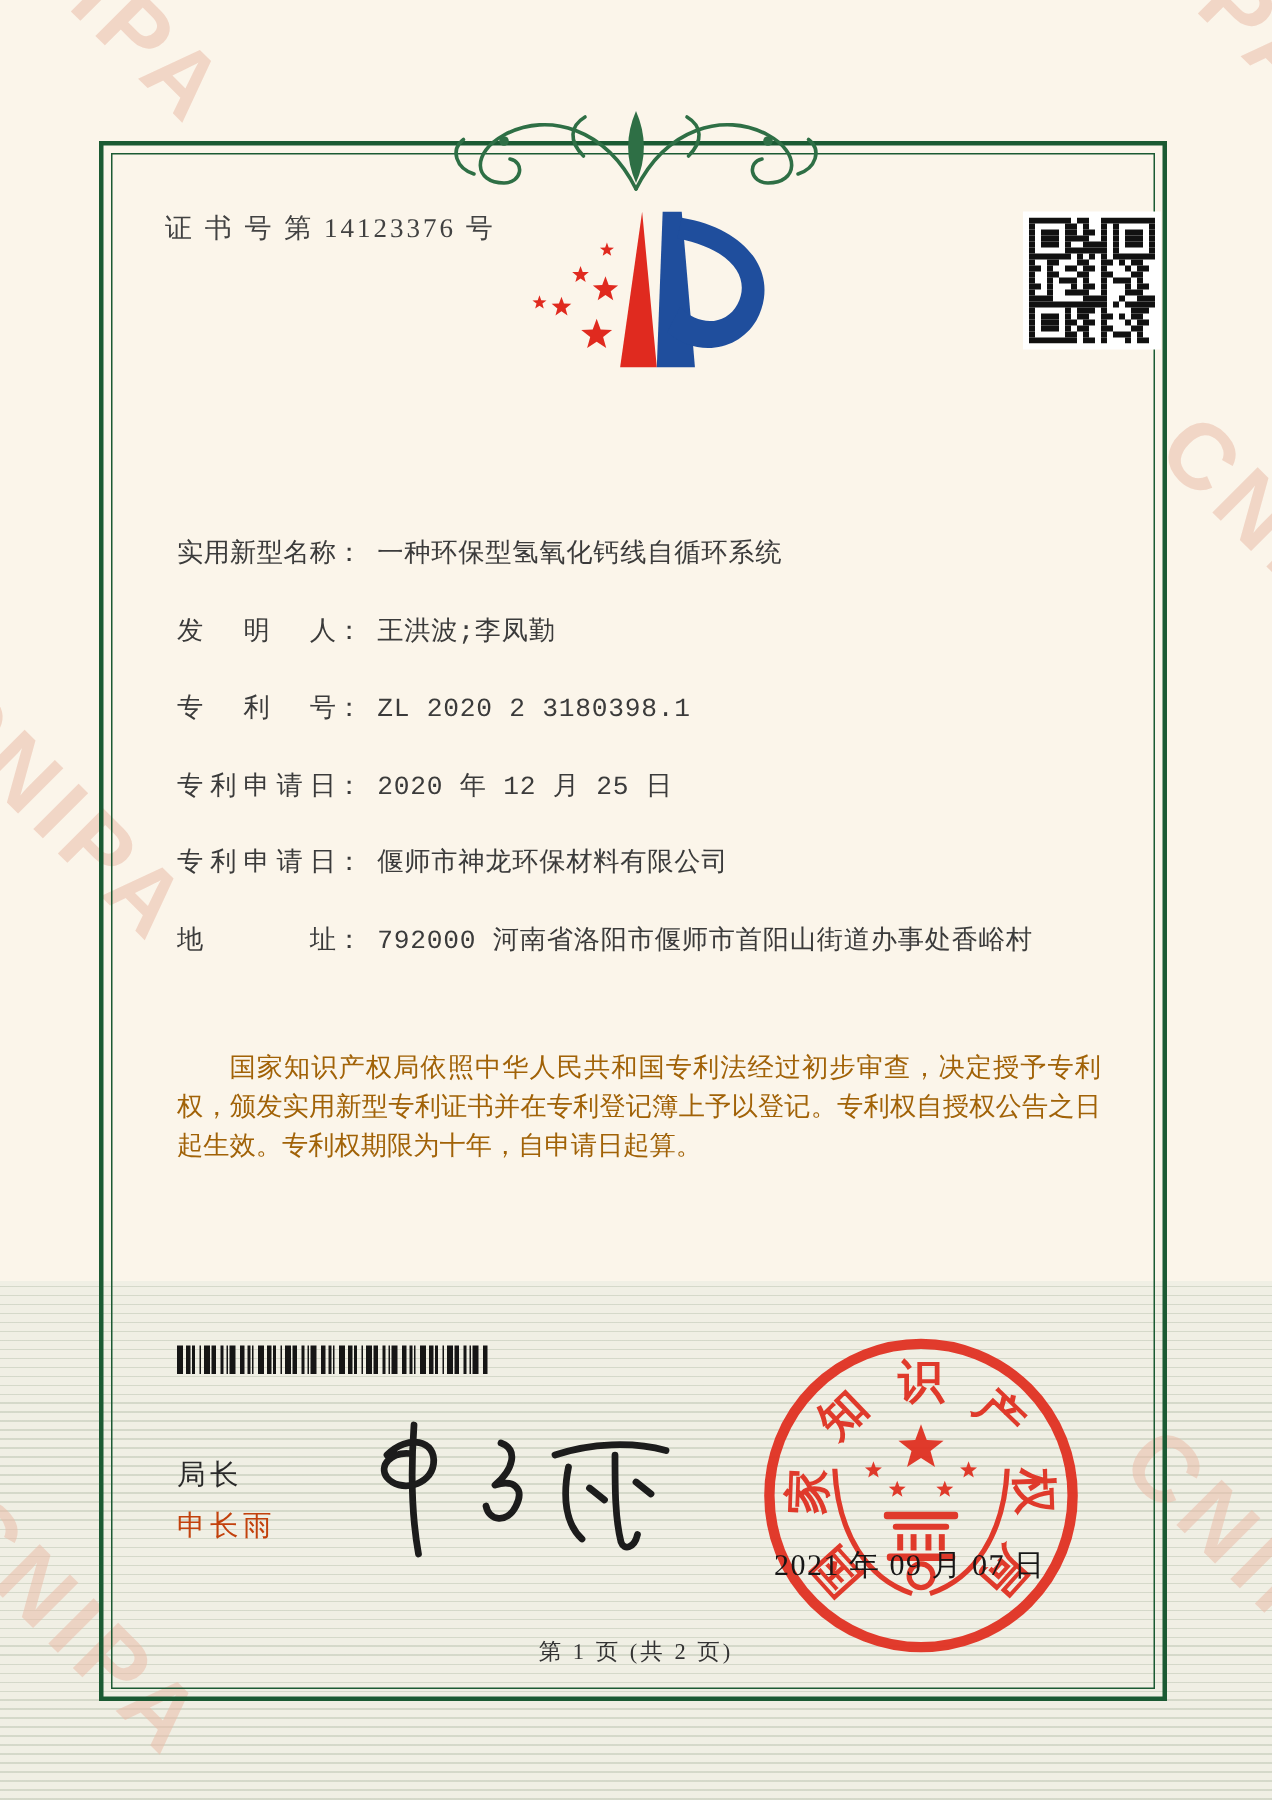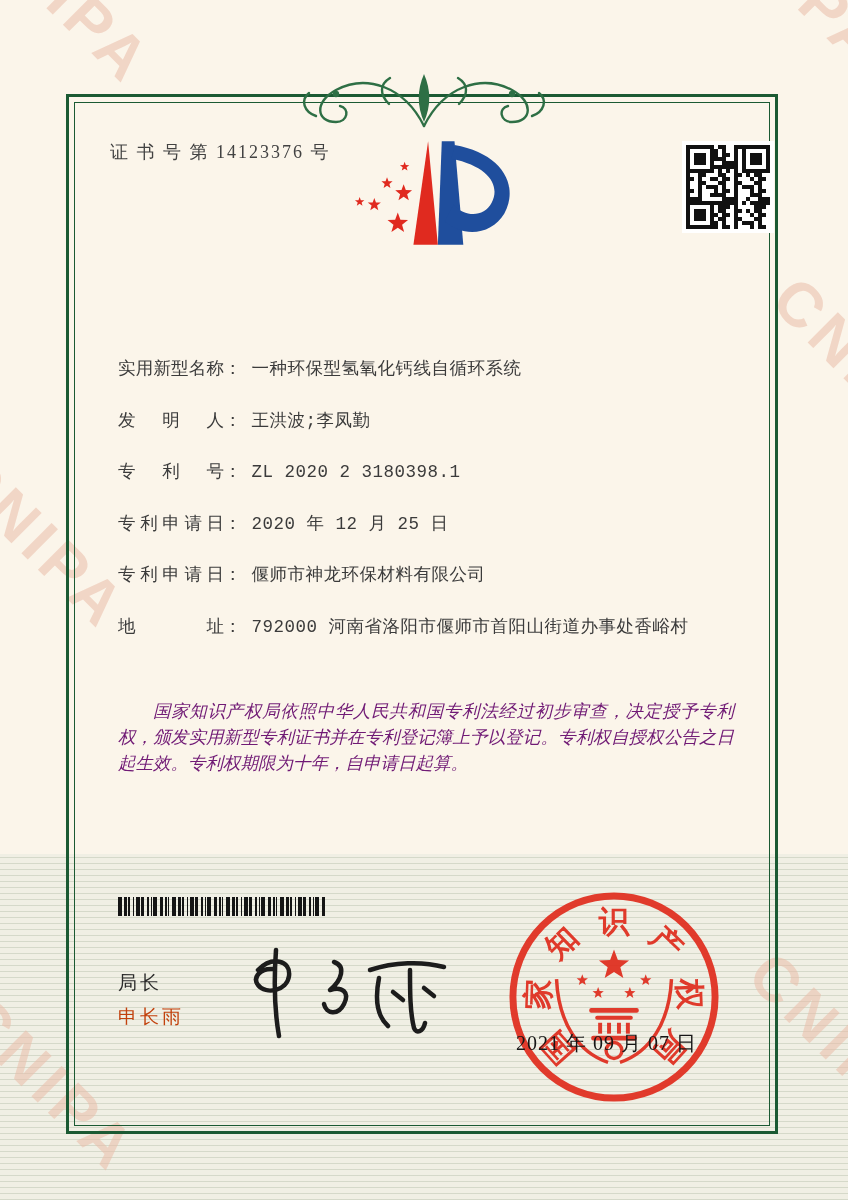--- a/index.html
+++ b/index.html
@@ -35,21 +35,21 @@
     font-size:42px;font-weight:bold;letter-spacing:8px;color:#1e1e1e;
   }
   
   .row{position:absolute;left:118px;font-size:17.5px;white-space:nowrap;color:#3b3b3b;}
   .lbl{display:inline-block;width:106px;text-align:justify;text-align-last:justify;vertical-align:bottom;}
   .val{margin-left:10px;letter-spacing:0.5px;font-family:Liberation Mono, monospace;}
   .pair2{margin-left:62px;}
   
   #body-text{
     position:absolute;left:118px;top:698px;width:616px;
-    font-size:17.5px;line-height:26px;text-align:justify;color:#701a75;font-style:italic;
+    font-size:17.5px;line-height:26px;text-align:justify;color:#a16207;
   }
   #body-text p{margin:0;text-indent:2em;}
   
   #barcode{position:absolute;left:118px;top:897px;width:226px;height:19px;display:flex;align-items:stretch;}
   #barcode span{display:block;height:100%;}
   
   #director-title{position:absolute;left:118px;top:970px;font-size:19px;color:#2a2a2a;letter-spacing:3px;}
   #director-name{position:absolute;left:118px;top:1004px;font-size:19px;color:#c2410c;letter-spacing:3px;
     font-family:"Liberation Sans","DejaVu Sans",sans-serif;}
   #signature{position:absolute;left:238px;top:938px;}
@@ -530,14 +530,15 @@
         <text x="110" y="44" text-anchor="middle" transform="rotate(-88,110,110)">家</text>
         <text x="110" y="44" text-anchor="middle" transform="rotate(-44,110,110)">知</text>
         <text x="110" y="44" text-anchor="middle" transform="rotate(0,110,110)">识</text>
         <text x="110" y="44" text-anchor="middle" transform="rotate(44,110,110)">产</text>
         <text x="110" y="44" text-anchor="middle" transform="rotate(88,110,110)">权</text>
         <text x="110" y="44" text-anchor="middle" transform="rotate(132,110,110)">局</text>
       </g>
   </svg>
   <div id="seal-date">2021 年 09 月 07 日</div>
 
+  <div id="page-num">第 1 页 (共 2 页)</div>
 
 </div>
 
 </body></html>

